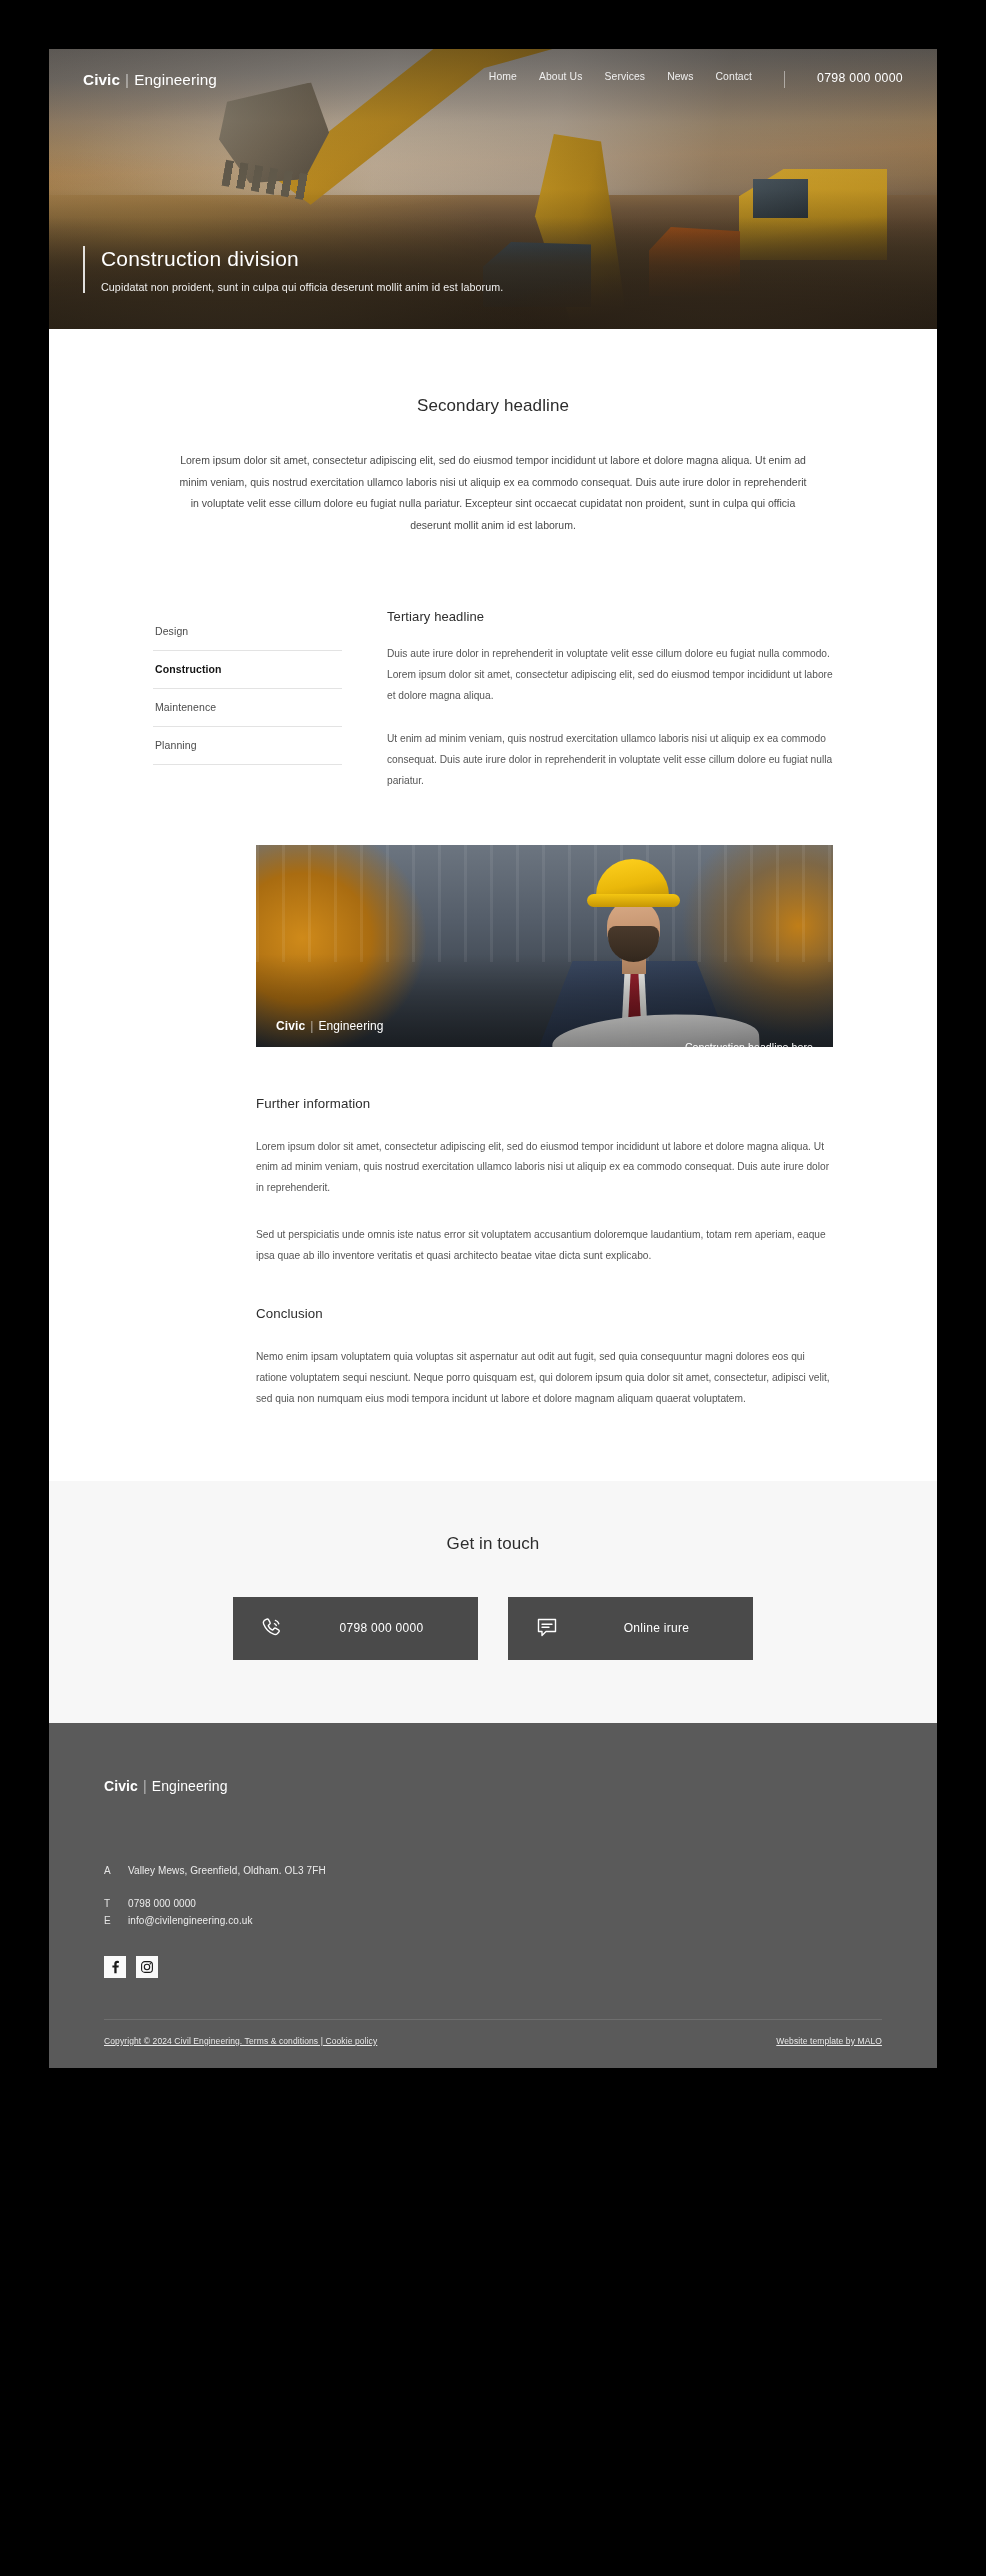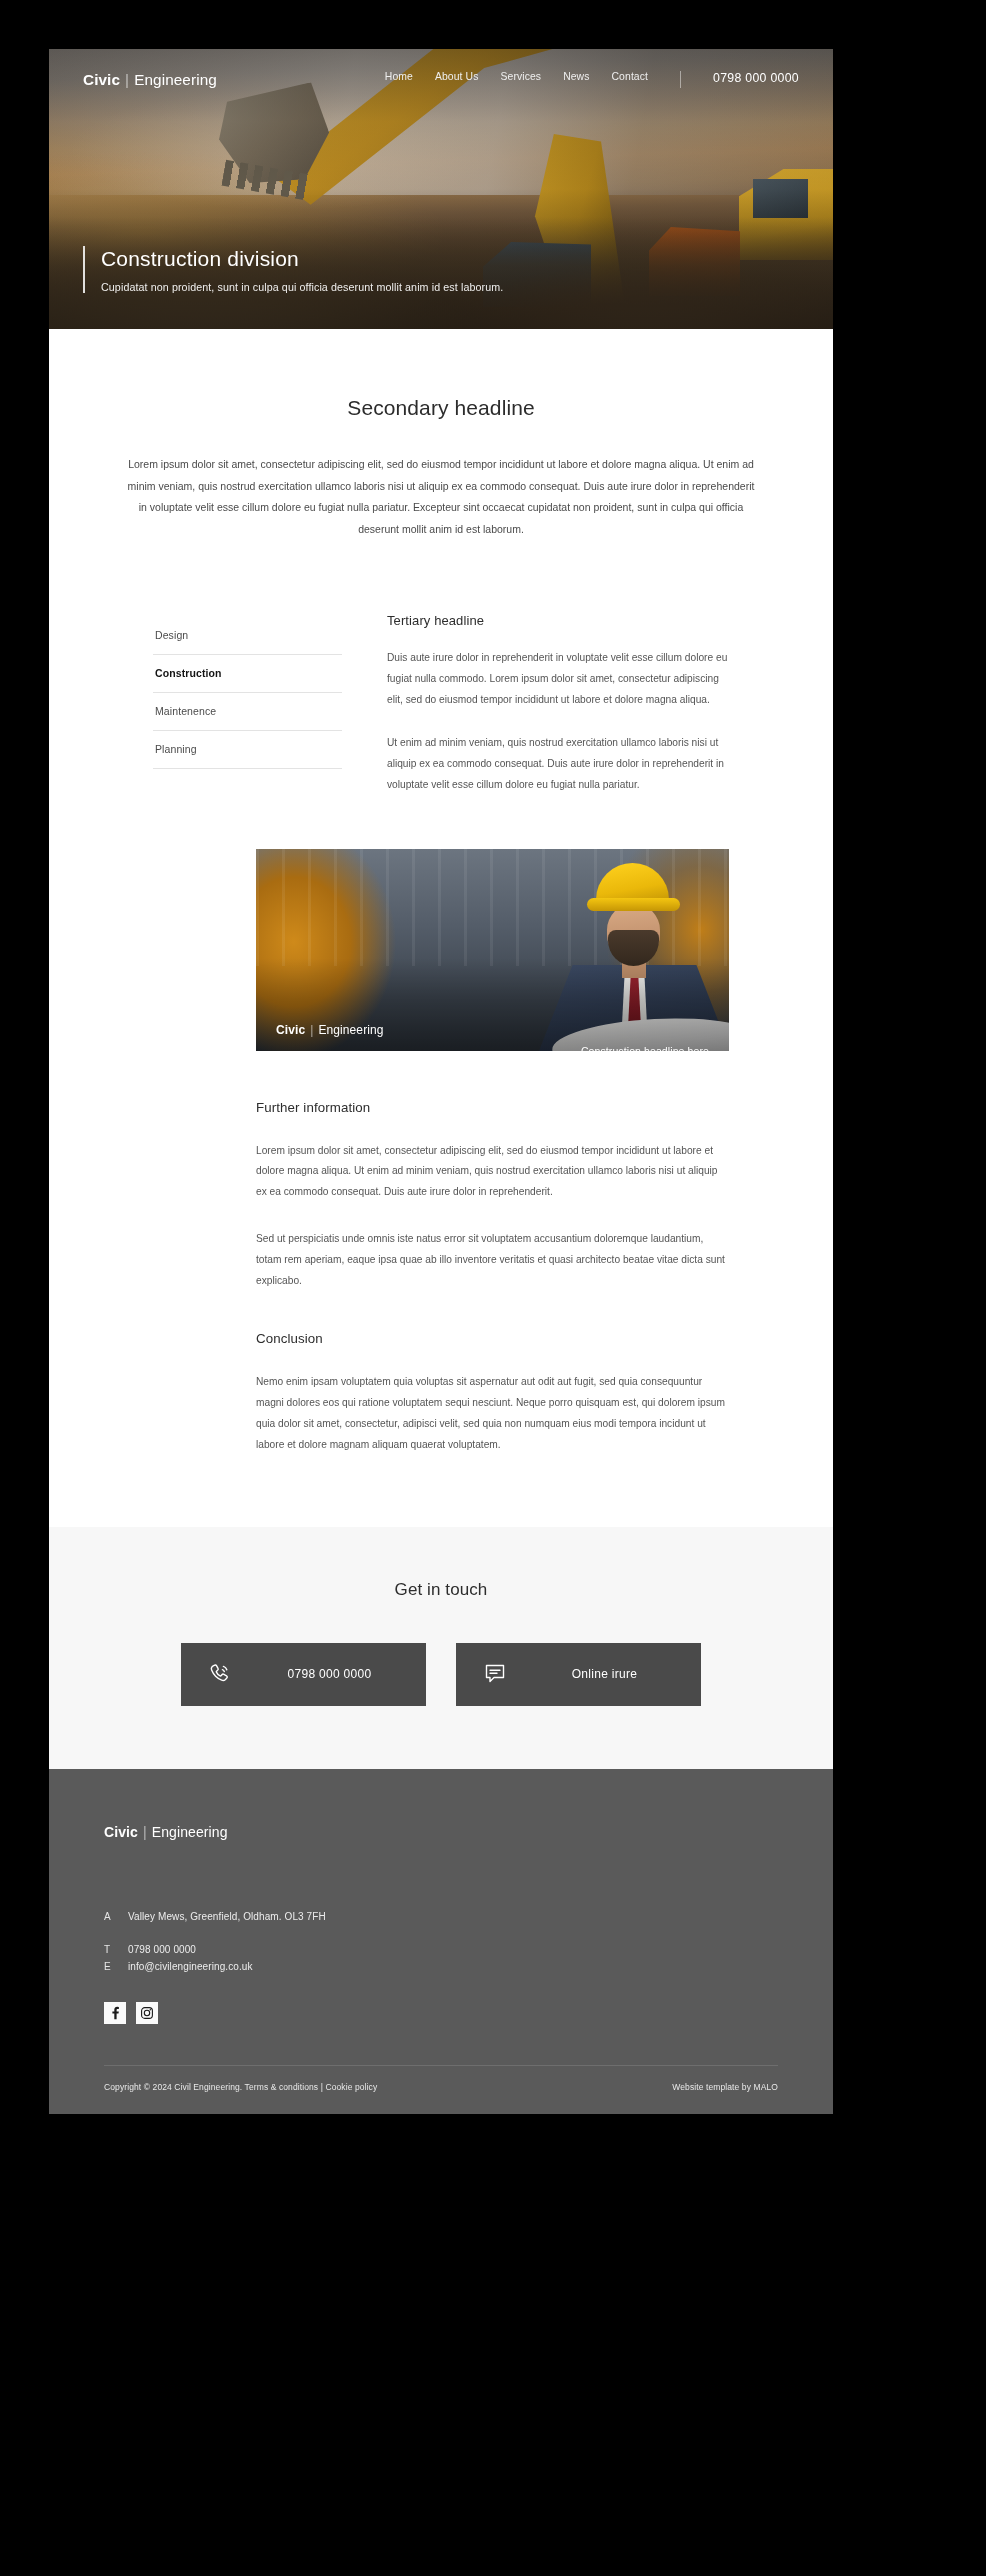--- a/index.html
+++ b/index.html
@@ -7,21 +7,21 @@
     width: 986px;
     background: #000000;
     font-family: "Liberation Sans", sans-serif;
     -webkit-font-smoothing: antialiased;
   }
   body { width: 986px; height: 2576px; overflow: hidden; position: relative; }
 
   .page {
     position: absolute;
     left: 49px; top: 49px;
-    width: 784px;
+    width: 888px;
     background: #4d7c0f;
   }
 
   
   .hero {
     position: relative;
     height: 280px;
     overflow: hidden;
     background: #6d6459;
   }
@@ -125,21 +125,21 @@
   }
   .hero-sub{
     color: rgba(255,255,255,.92); font-size:10.7px; font-weight:300;
     margin-top: 9px; letter-spacing:0.1px;
   }
 
   
   .body-wrap { background:#fff; padding: 0 0 0 0; }
 
   .sec-head{
-    text-align:center; font-size:21px; font-weight:400; color:#2c2c2c;
+    text-align:center; font-size:17px; font-weight:400; color:#2c2c2c;
     padding-top: 67px; letter-spacing:0.1px;
   }
   .intro{
     width: 631px; margin: 34px auto 0; text-align:center;
     font-size: 10.5px; line-height: 2.05; color:#4a4a4a; font-weight:400;
   }
 
   .cols{
     display:flex; gap: 45px; padding: 73px 104px 0 104px;
   }
@@ -274,21 +274,21 @@
     width: 22px; height: 22px; background:#fafafa;
     display:flex; align-items:center; justify-content:center; cursor:pointer;
   }
   .soc svg{ display:block; }
   .footer-bot{
     margin-top: 41px; border-top: 1px solid rgba(255,255,255,.12);
     display:flex; align-items:center; justify-content:space-between;
     padding: 16px 0 22px;
     font-size: 8.5px; color:#e9e9e9; letter-spacing:0.1px;
   }
-  .footer-bot span { white-space: nowrap; }
+  .footer-bot span { white-space: nowrap; text-decoration: underline; }
 </style>
 </head>
 <body>
 
 <div class="page">
 
   <section class="hero">
     <div class="hero-photo">
       <div class="exc arm-main"></div>
       <div class="exc bucket"></div>

